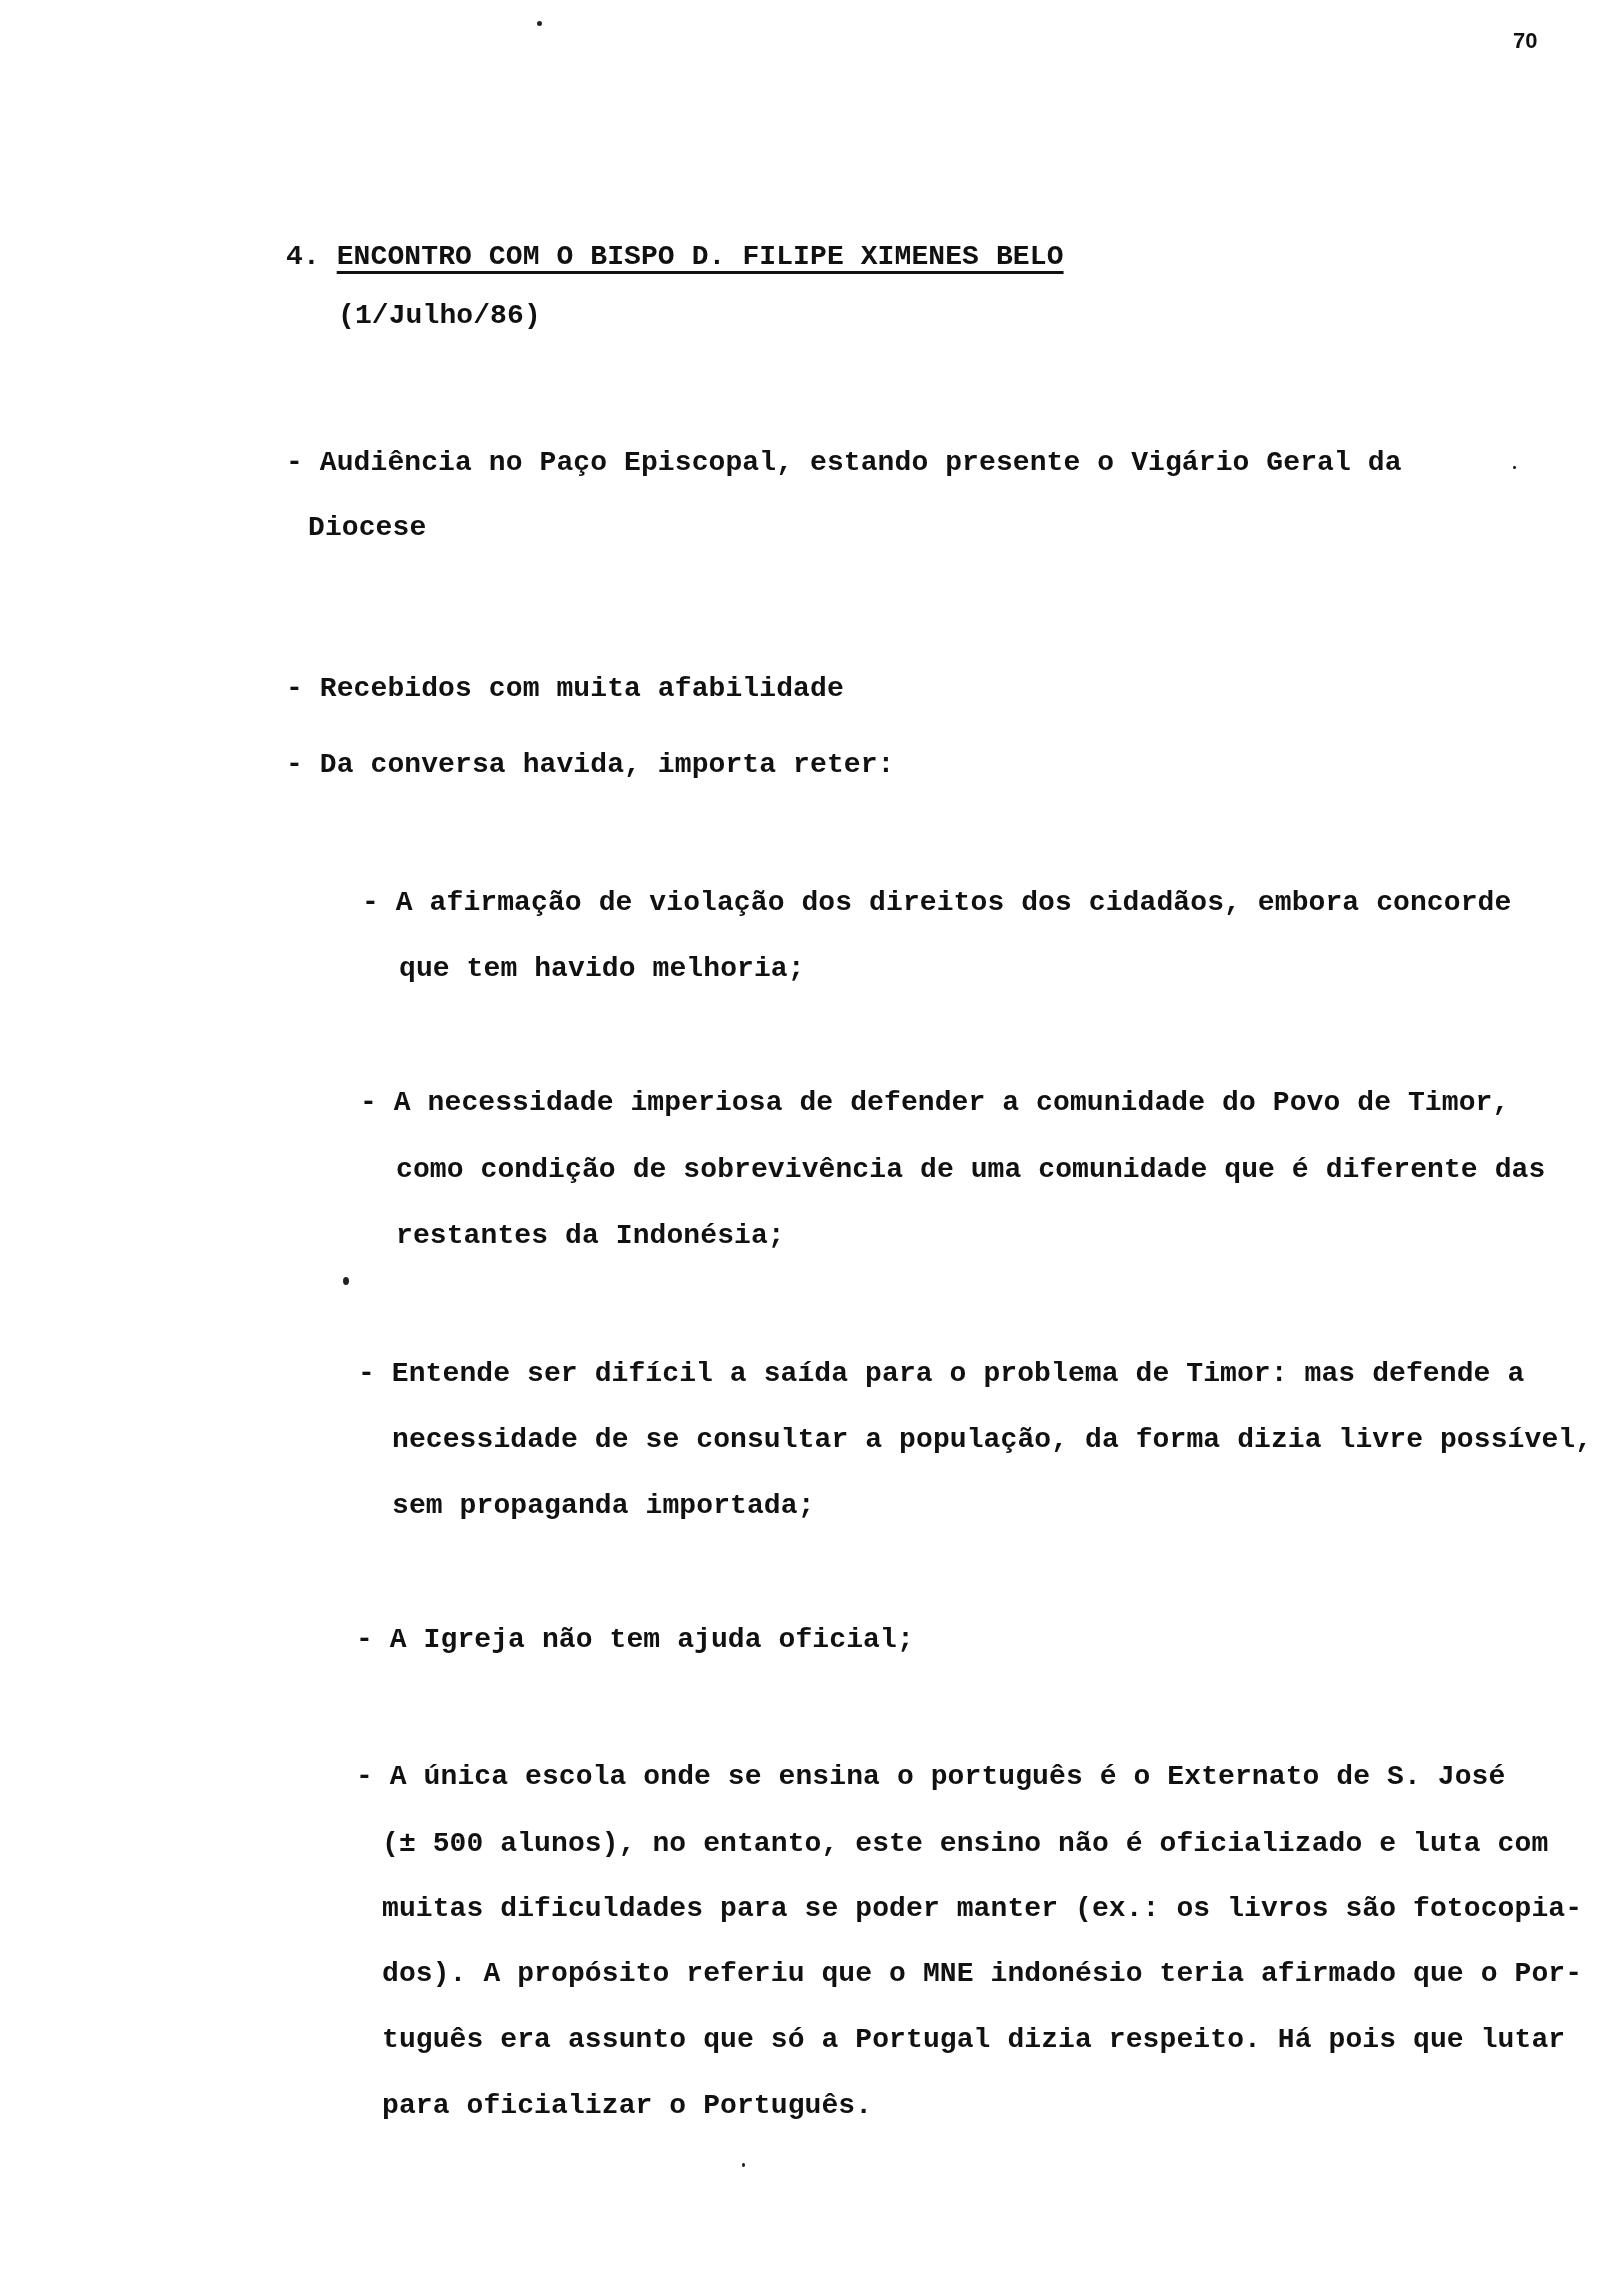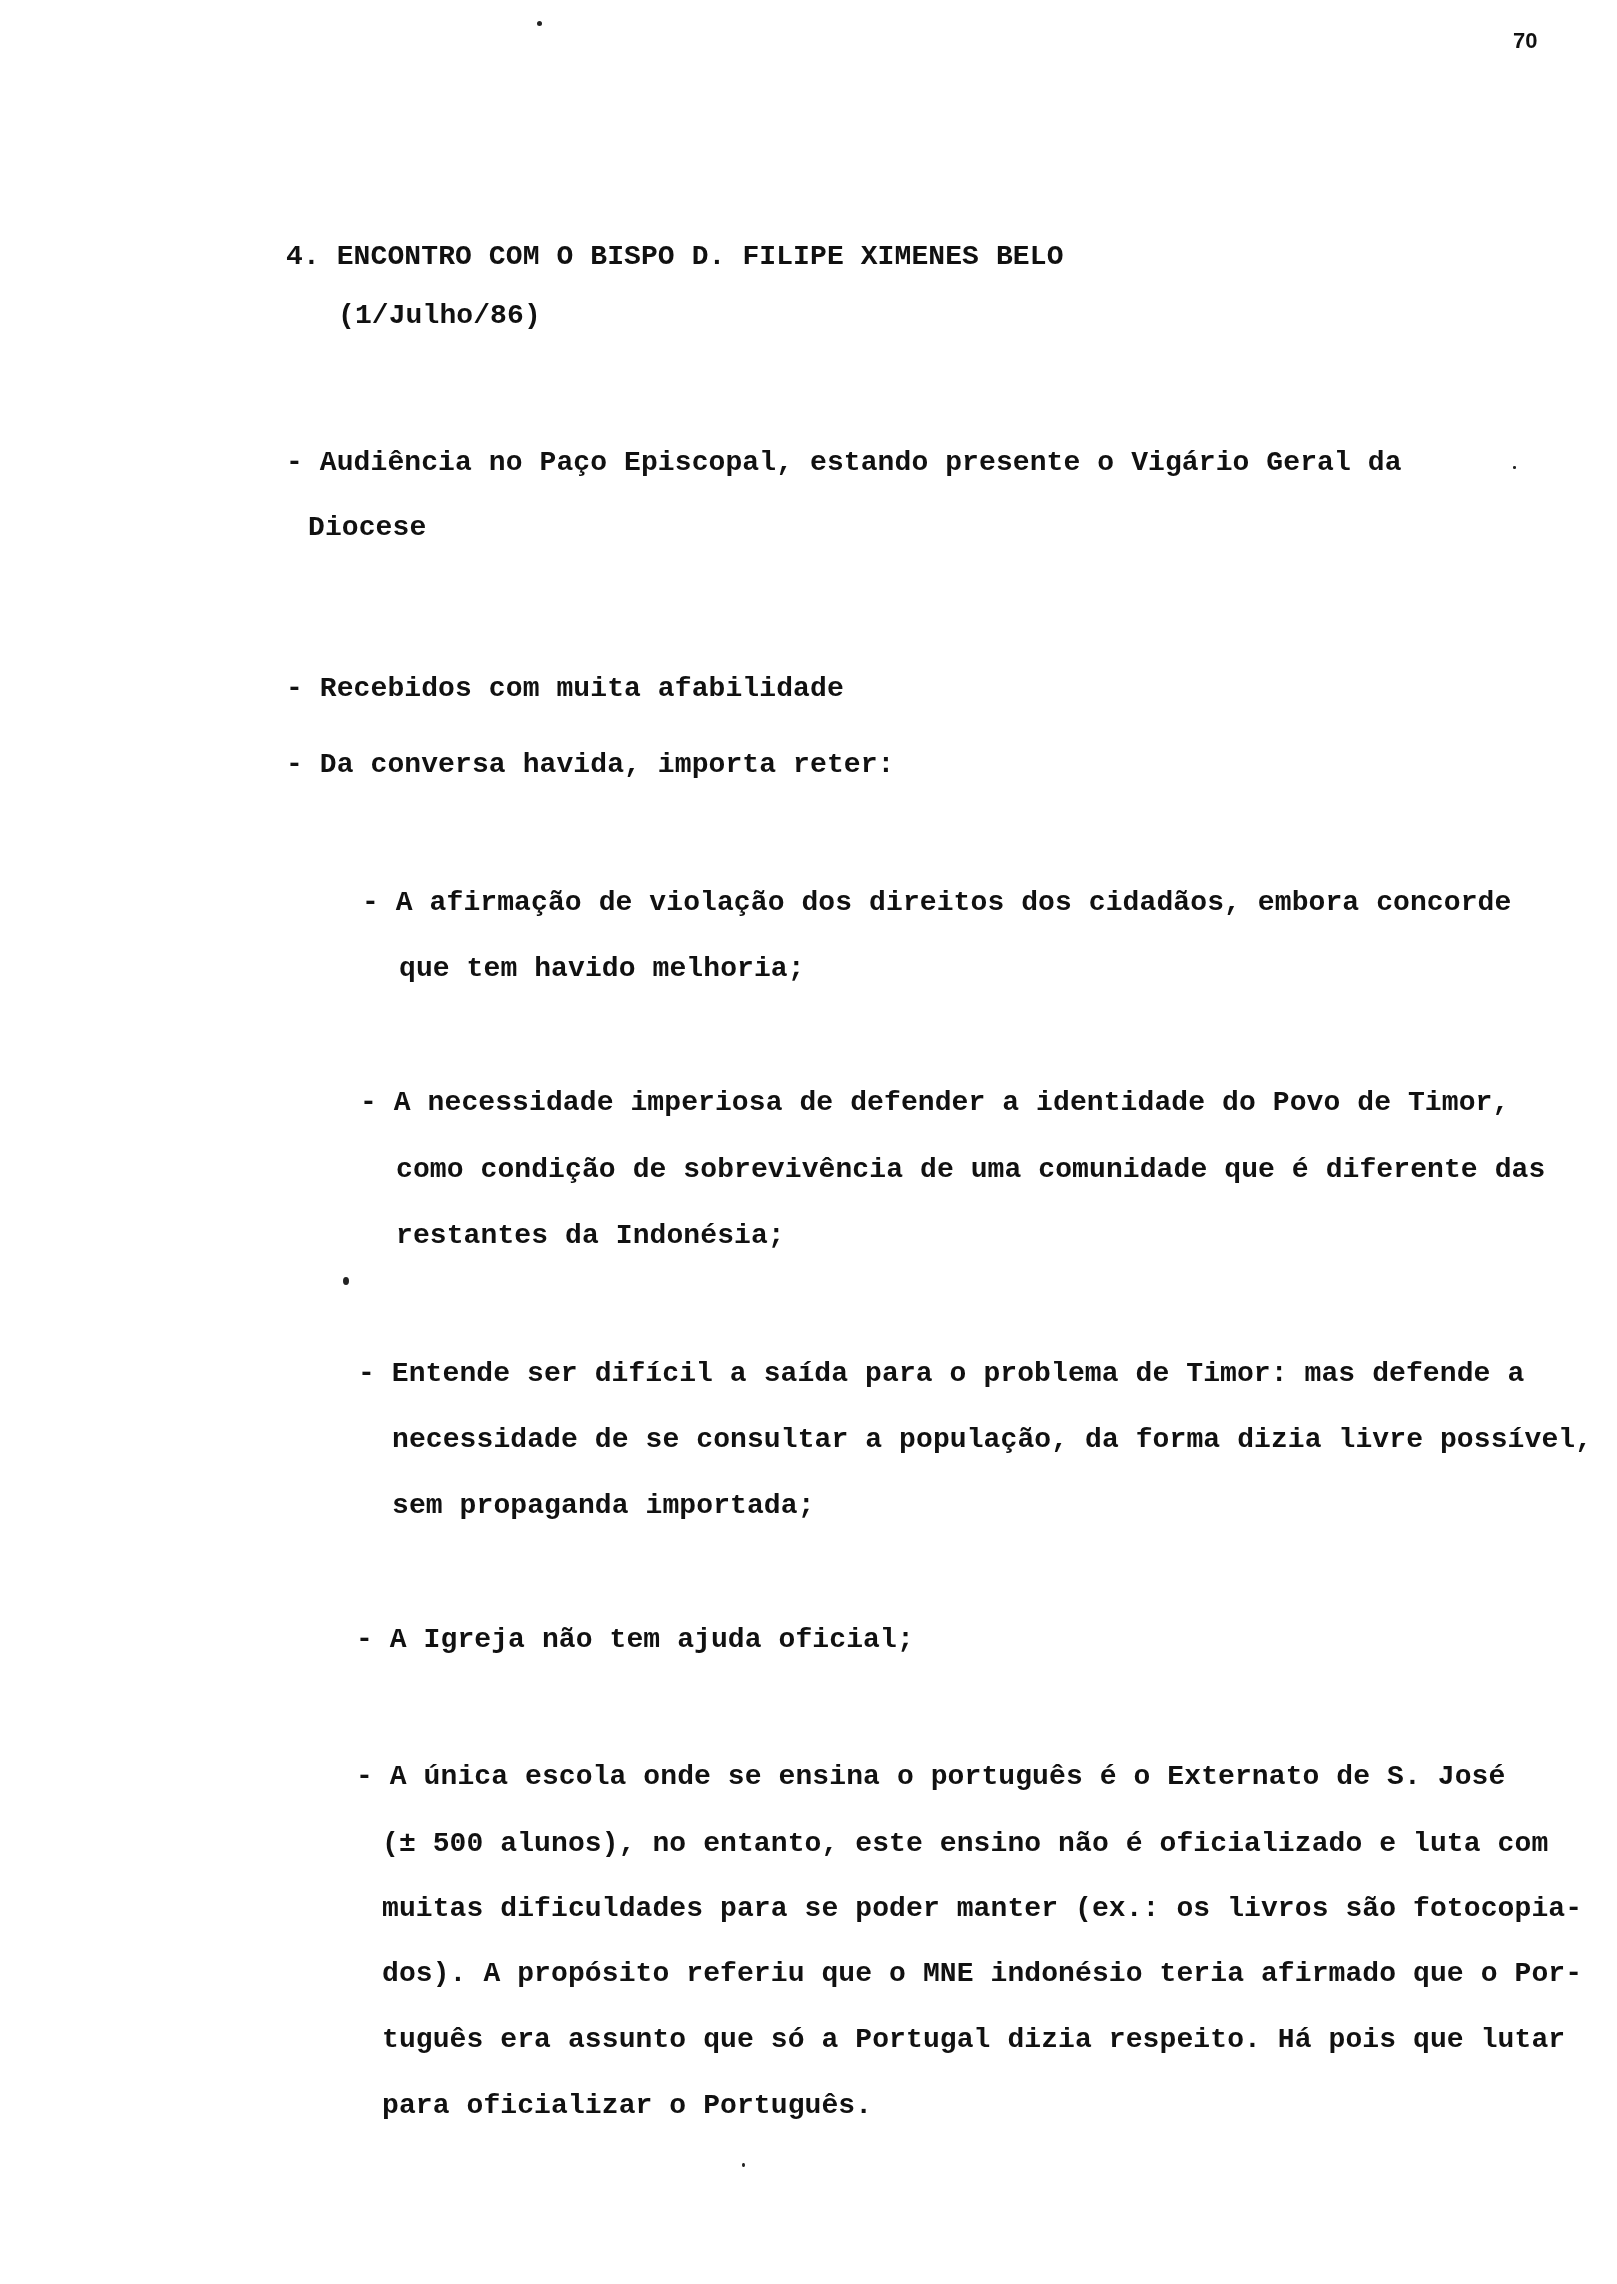--- a/index.html
+++ b/index.html
@@ -1,20 +1,20 @@
 <!DOCTYPE html>
 <html style="font-size:10.5px"><head>
 <meta charset="utf-8">
 <style>
   html,body{margin:0;padding:0;background:#ffffff;}
   body{width:1617px;height:2284px;position:relative;overflow:hidden;
        font-family:"Liberation Mono","DejaVu Sans Mono",monospace;color:#111;}
   .ln{position:absolute;white-space:pre;font-size:28px;line-height:33px;font-weight:bold;letter-spacing:0.1px;}
   .pagenum{position:absolute;left:1513px;top:27.6px;font-family:"Liberation Sans",sans-serif;font-size:22px;font-weight:bold;}
-  .heading-text{text-decoration-thickness:2.6px;text-underline-offset:6.6px;text-align:center;}
+  .heading-text{text-decoration:underline;text-decoration-thickness:2.6px;text-underline-offset:6.6px;text-align:center;}
   .speck{position:absolute;background:#222;border-radius:50%;}
 </style>
 </head>
 <body>
 
 <div>
   <div class="pagenum">70</div>
 
   <div class="ln" style="left:286px;top:240px;"><span>4.</span> <span class="heading-text">ENCONTRO COM O BISPO D. FILIPE XIMENES BELO</span></div>
   <div class="ln" style="left:338px;top:299px;">(1/Julho/86)</div>
@@ -22,21 +22,21 @@
   <div class="ln" style="left:286px;top:446px;">- Audiência no Paço Episcopal, estando presente o Vigário Geral da</div>
   <div class="ln" style="left:308px;top:511px;">Diocese</div>
 
   <div class="ln" style="left:286px;top:672px;">- Recebidos com muita afabilidade</div>
 
   <div class="ln" style="left:286px;top:748px;">- Da conversa havida, importa reter:</div>
 
   <div class="ln" style="left:362px;top:886px;">- A afirmação de violação dos direitos dos cidadãos, embora concorde</div>
   <div class="ln" style="left:399px;top:952px;">que tem havido melhoria;</div>
 
-  <div class="ln" style="left:360px;top:1086px;">- A necessidade imperiosa de defender a identidade do Povo de Timor,</div>
+  <div class="ln" style="left:360px;top:1086px;">- A necessidade imperiosa de defender a comunidade do Povo de Timor,</div>
   <div class="ln" style="left:396px;top:1153px;">como condição de sobrevivência de uma comunidade que é diferente das</div>
   <div class="ln" style="left:396px;top:1219px;">restantes da Indonésia;</div>
 
   <div class="ln" style="left:358px;top:1357px;">- Entende ser difícil a saída para o problema de Timor: mas defende a</div>
   <div class="ln" style="left:392px;top:1423px;">necessidade de se consultar a população, da forma dizia livre possível,</div>
   <div class="ln" style="left:392px;top:1489px;">sem propaganda importada;</div>
 
   <div class="ln" style="left:356px;top:1623px;">- A Igreja não tem ajuda oficial;</div>
 
   <div class="ln" style="left:356px;top:1760px;text-align:center;">- A única escola onde se ensina o português é o Externato de S. José</div>

